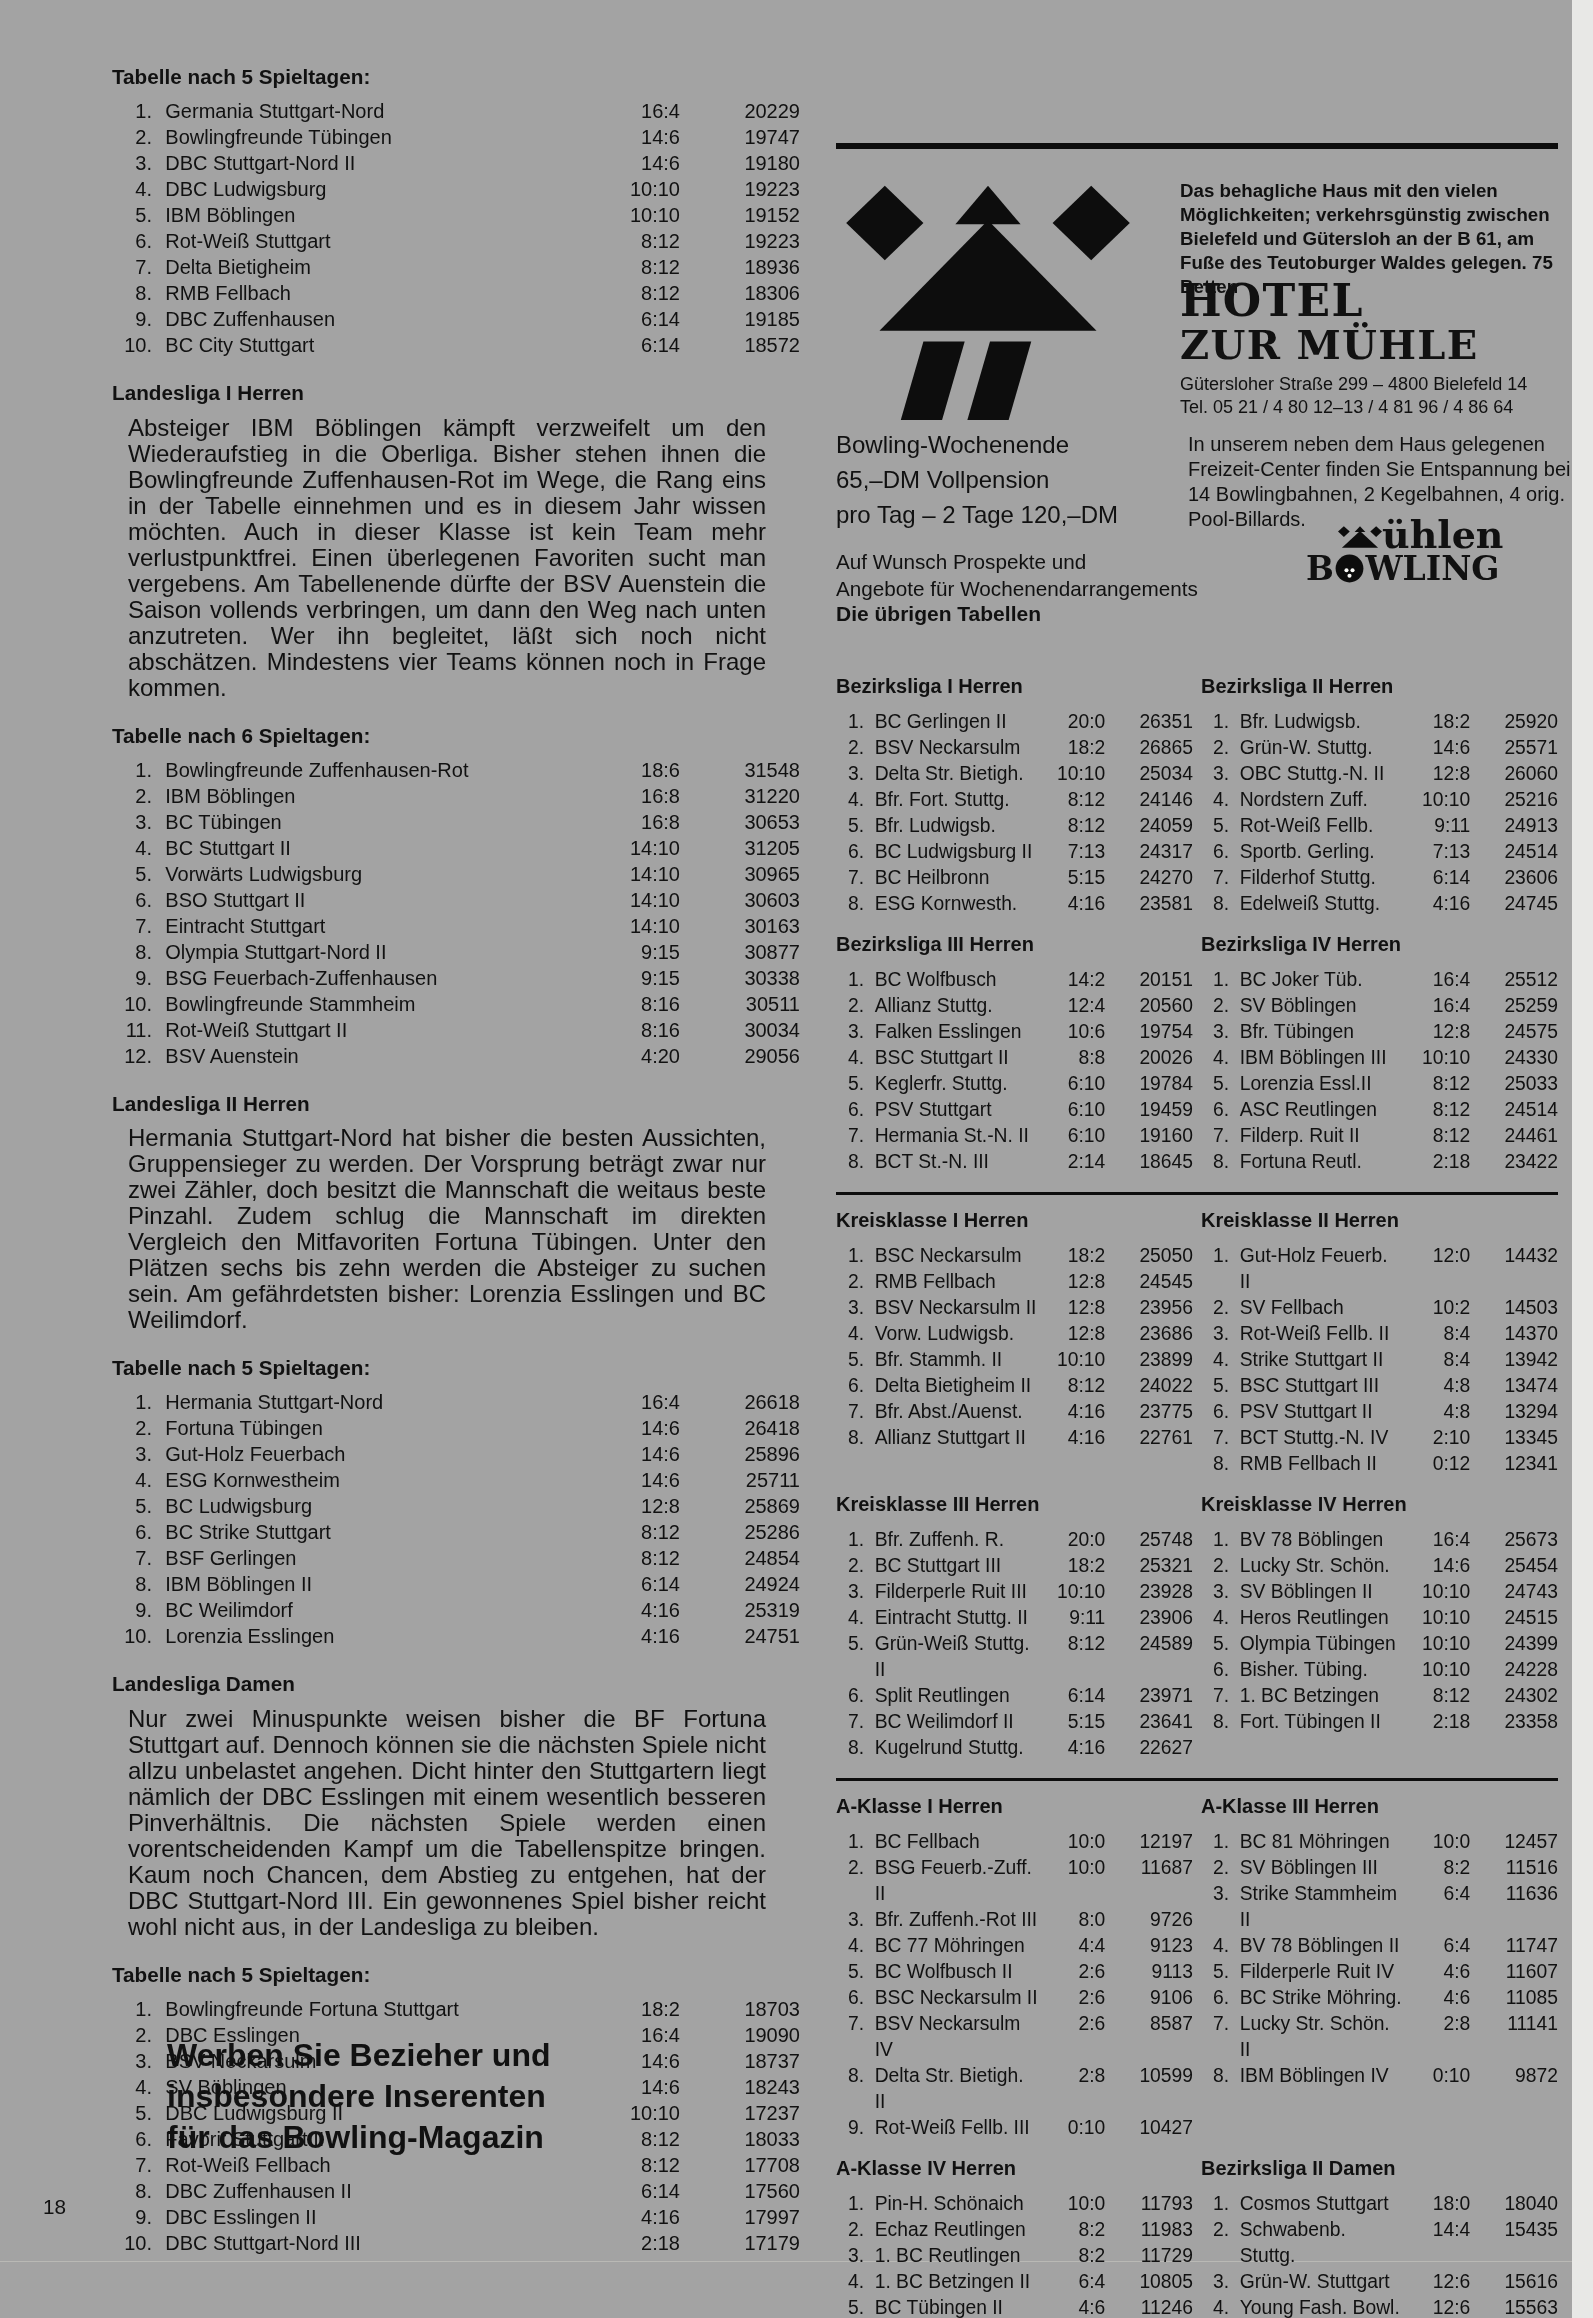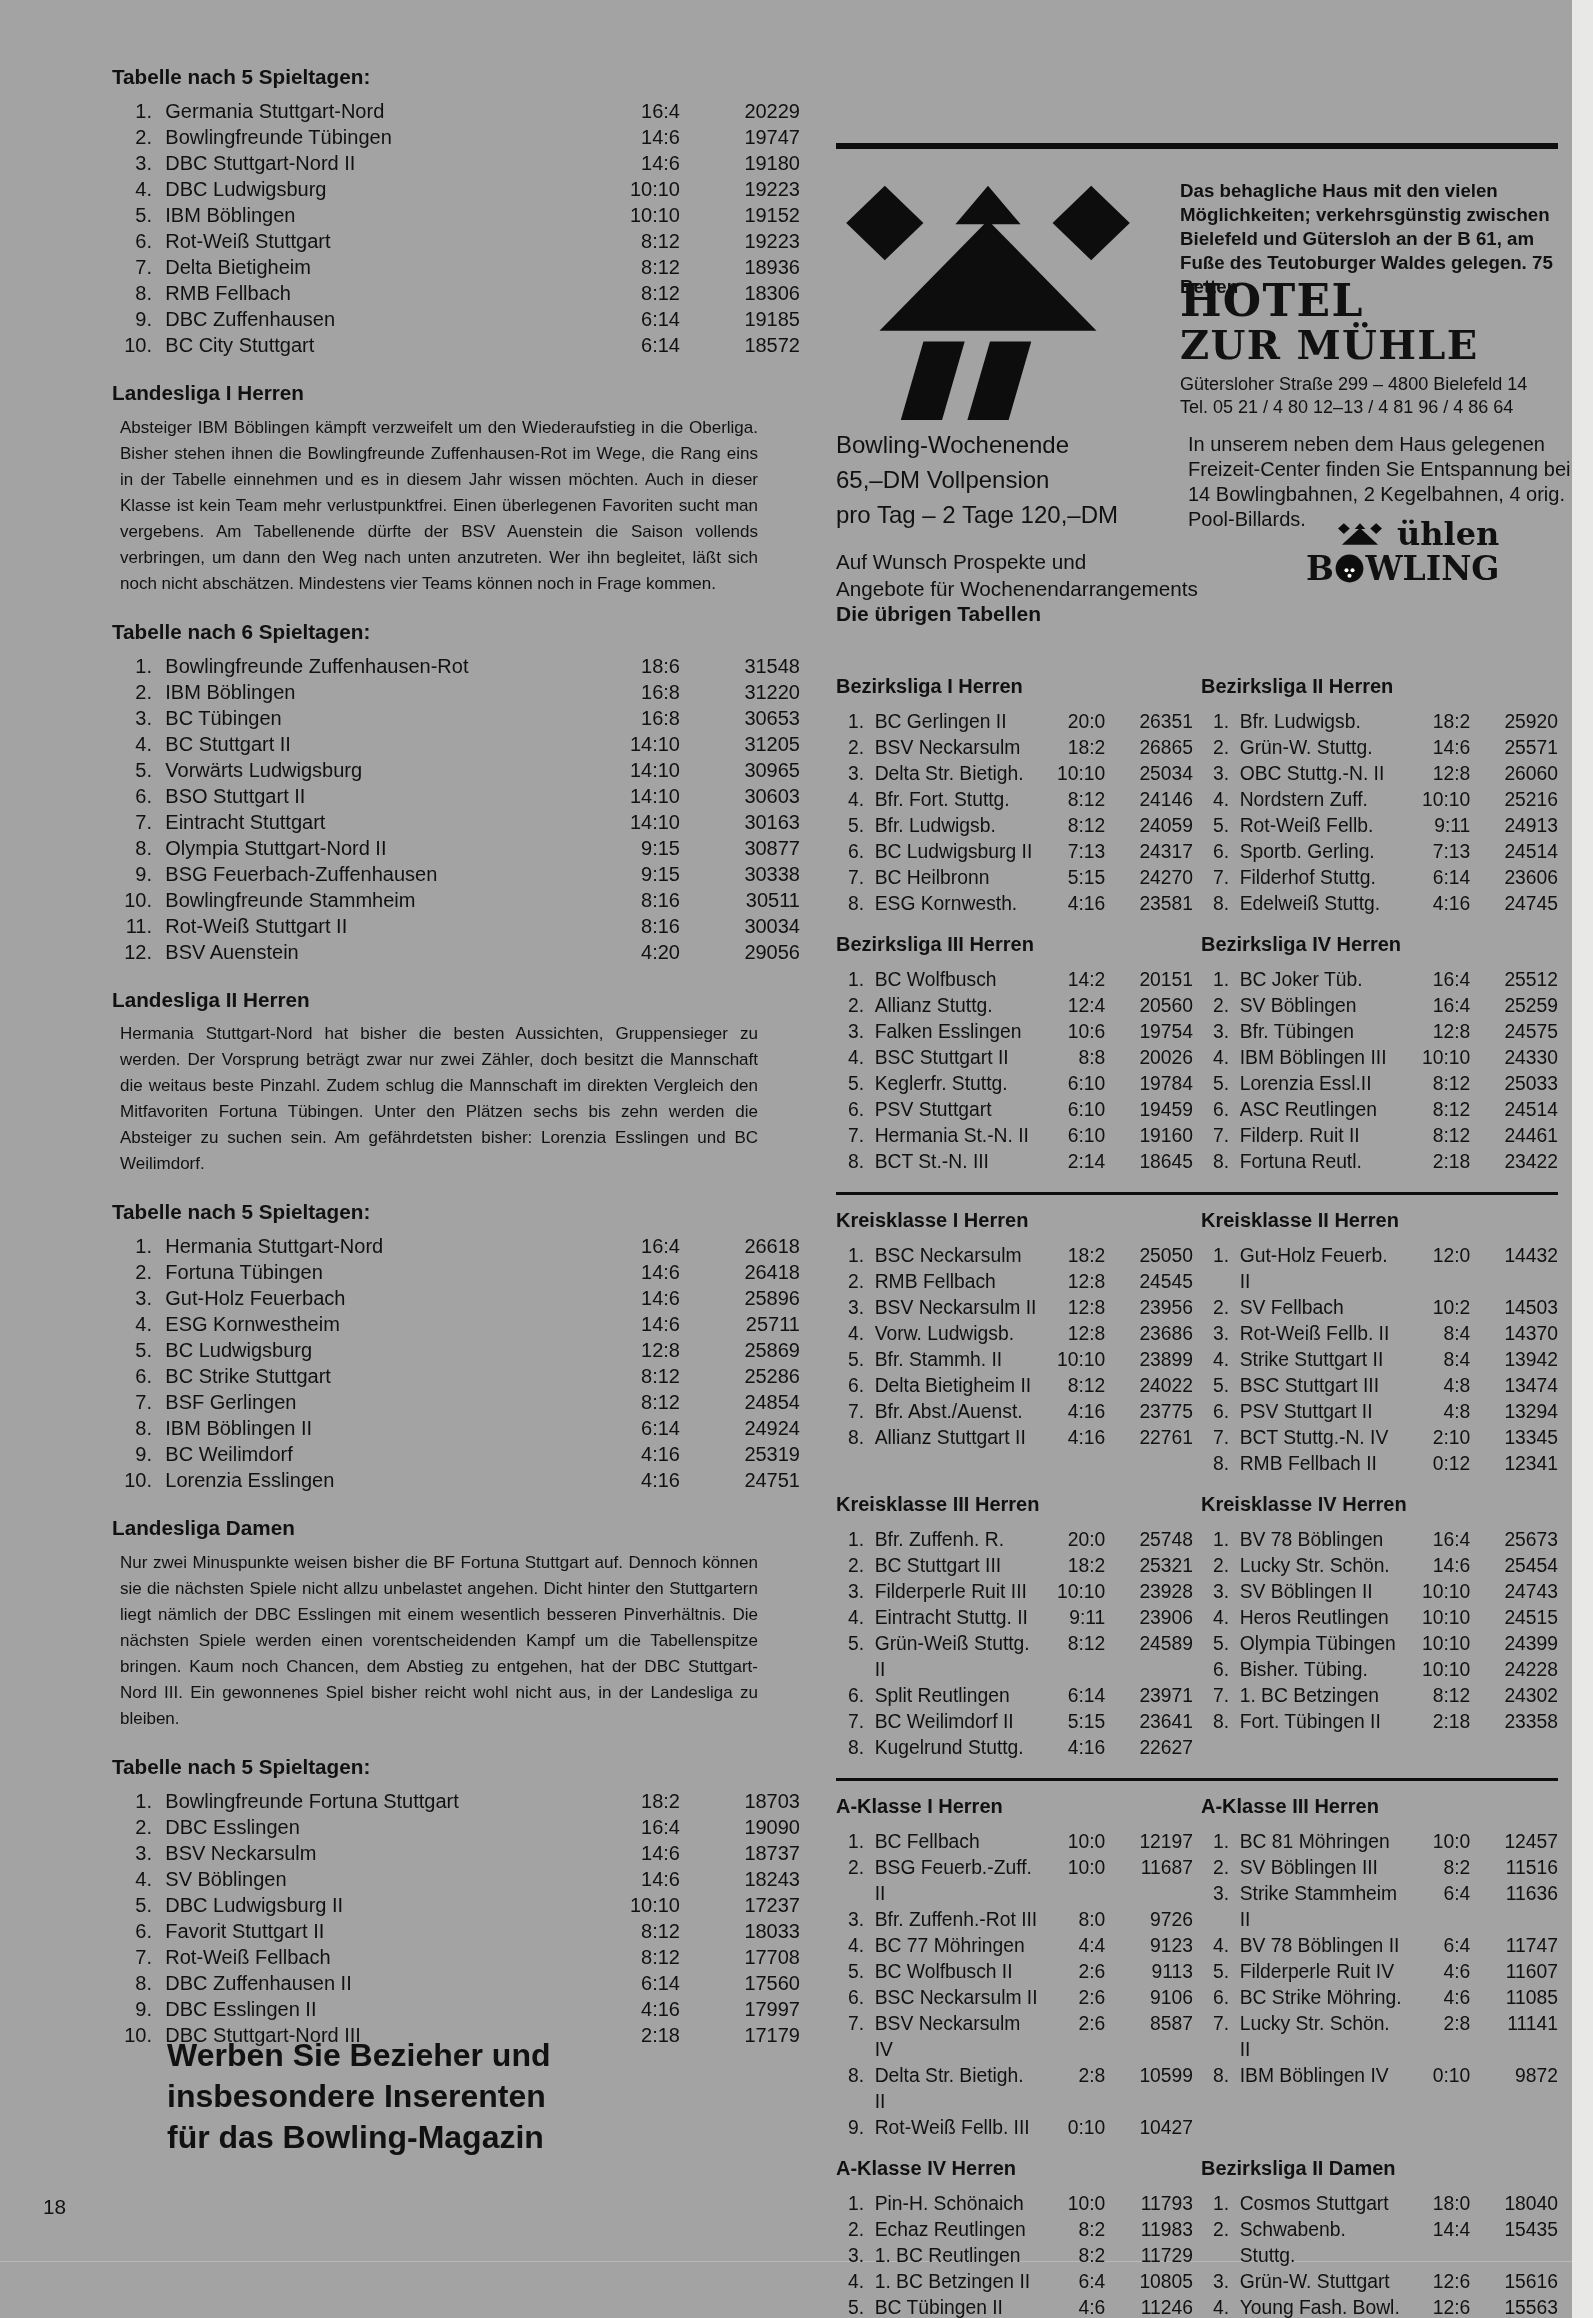--- a/index.html
+++ b/index.html
@@ -2,21 +2,21 @@
 <html style="font-size:10.7px"><head>
 <meta charset="utf-8">
 <style>
   html,body{margin:0;padding:0;background:#e8e8e6;}
   #page{position:relative;width:1572px;height:2319px;background:#a3a3a3;color:#111;
         font-family:"Liberation Sans", sans-serif;overflow:hidden;}
   
   .left-col{position:absolute;left:112px;top:65px;width:688px;}
   .ltitle{font-size:20.7px;font-weight:bold;margin:23px 0 9.3px 0;}
   .ltitle.first{margin-top:0;}
-  .para{font-size:17px;line-height:26px;text-align:justify;width:638px;margin:0 0 4px 8px;}
+  .para{font-size:24px;line-height:26px;text-align:justify;width:638px;margin:0 0 4px 16px;}
   .ltable .trow{display:flex;align-items:baseline;font-size:20px;line-height:26px;}
   .ltable .rank{width:40px;text-align:right;flex:none;}
   .ltable .team{flex:1;padding-left:13.3px;}
   .ltable .pts{width:80px;text-align:right;flex:none;}
   .ltable .pins{width:97px;text-align:right;flex:none;margin-left:23px;}
   .werben{position:absolute;left:167px;top:2035px;width:493px;
           font-size:32px;font-weight:bold;line-height:41px;}
   .pageno{position:absolute;left:43px;top:2195px;font-size:20.7px;}
   .bottom-rule{position:absolute;left:0;top:2261px;width:1593px;height:1.3px;background:#b9b9b5;}
   
@@ -26,22 +26,22 @@
             line-height:24px;text-align:left;}
   .hotel-name{position:absolute;left:1180px;top:280px;width:379px;}
   .hotel-name .h1{font-family:"DejaVu Serif", serif;font-weight:bold;font-size:44px;line-height:41px;letter-spacing:1.3px;}
   .hotel-name .h2{font-family:"DejaVu Serif", serif;font-weight:bold;font-size:40px;line-height:47px;letter-spacing:1.3px;}
   .hotel-name .addr{font-size:18px;line-height:23px;margin-top:5.3px;}
   .hotel-name .phone{font-size:18px;line-height:23px;}
   .offer-left{position:absolute;left:836px;top:427px;width:333px;font-size:24px;line-height:35px;}
   .offer-right{position:absolute;left:1188px;top:432px;width:387px;font-size:20px;line-height:25px;}
   .note-left{position:absolute;left:836px;top:548px;width:427px;font-size:20.7px;line-height:27px;}
   .muehlen{position:absolute;left:1306px;top:519px;width:253px;}
-  .muehlen .m1{font-family:"DejaVu Serif", serif;font-weight:bold;font-size:32px;line-height:31px;
-               display:flex;align-items:flex-start;gap:15px;margin-left:32px;}
+  .muehlen .m1{font-family:"DejaVu Serif", serif;font-weight:bold;font-size:38px;line-height:31px;
+               display:flex;align-items:flex-start;gap:0;margin-left:32px;}
   .muehlen .m2{font-family:"DejaVu Serif", serif;font-weight:bold;font-size:33px;line-height:37px;
                display:flex;align-items:center;}
   
   .rtables-header{position:absolute;left:836px;top:602px;font-size:21px;font-weight:bold;}
   .rtables{position:absolute;left:836px;top:662px;width:722px;display:grid;
            grid-template-columns:357px 357px;column-gap:8px;align-items:start;}
   .rtable{margin-bottom:2.7px;}
   .rtable .rtitle{font-size:20px;font-weight:bold;margin:13.3px 0 10.7px 0;}
   .rtable .trow{display:flex;align-items:baseline;font-size:19.3px;line-height:26px;}
   .rtable .rank{width:28px;text-align:right;flex:none;}

